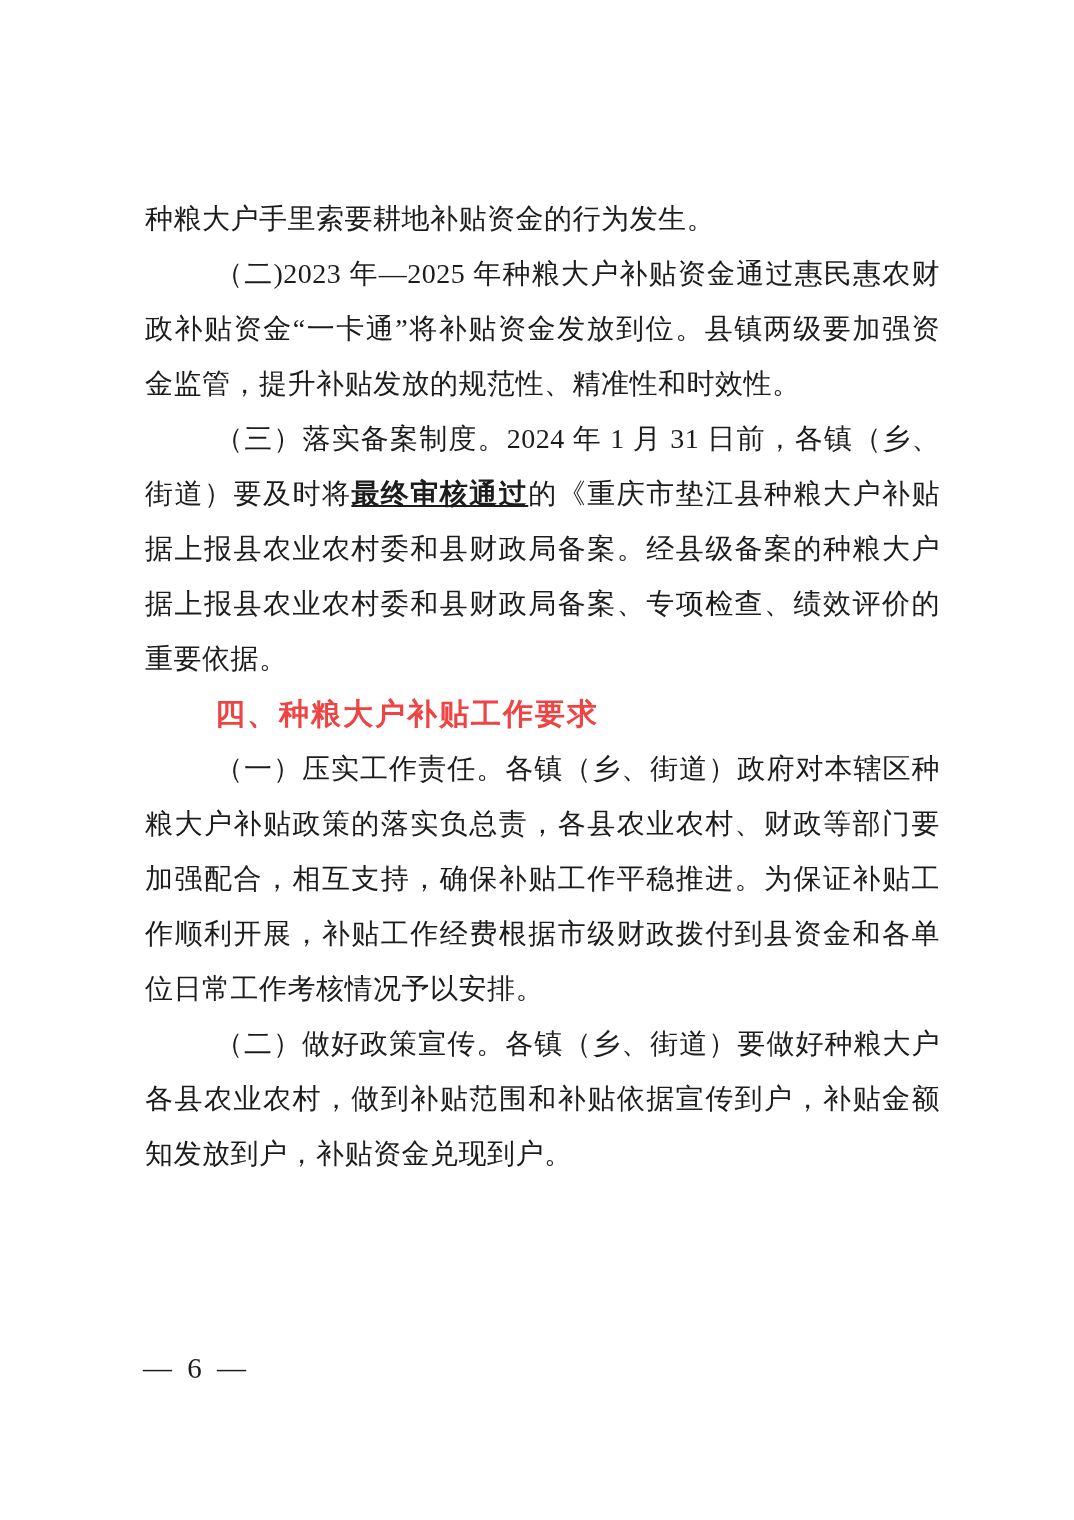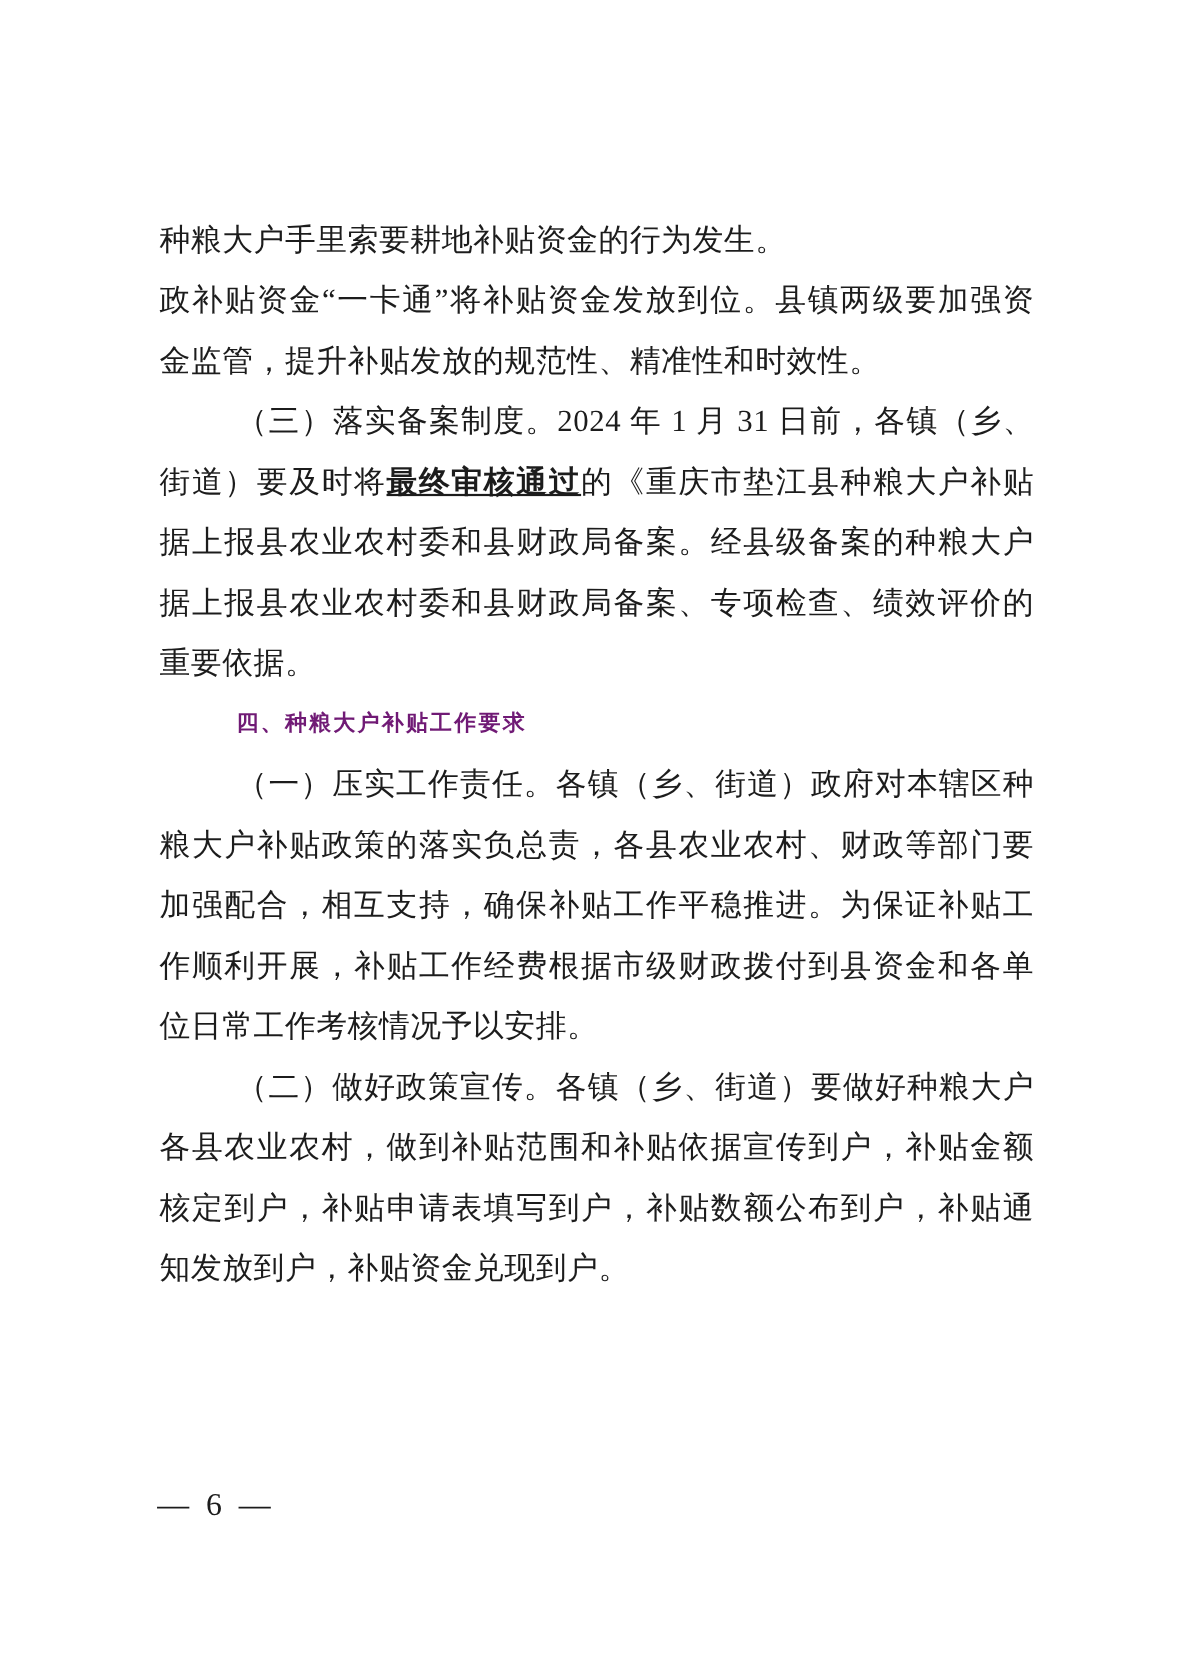--- a/index.html
+++ b/index.html
@@ -37,22 +37,22 @@
   .line.first {
     padding-left: 70px;
   }
   .line .bold {
     font-weight: 700;
     text-decoration: underline;
   }
   .heading {
     font-family: "Liberation Sans", sans-serif;
     font-weight: 700;
-    font-size: 20px;
-    color: #701a75;
+    font-size: 30px;
+    color: #ef4444;
     text-align: left;
     text-align-last: left;
     letter-spacing: 2px;
   }
   .footer {
     position: absolute;
     left: 143px;
     top: 1348px;
     font-size: 29px;
     line-height: 40px;
@@ -61,38 +61,38 @@
   }
 </style>
 </head>
 <body>
 
 <div class="page">
   <div class="body-text">
 
     <div class="line last">种粮大户手里索要耕地补贴资金的行为发生。</div>
 
+    <div class="line first">（二)2023 年—2025 年种粮大户补贴资金通过惠民惠农财</div>
     <div class="line">政补贴资金“一卡通”将补贴资金发放到位。县镇两级要加强资</div>
     <div class="line last">金监管，提升补贴发放的规范性、精准性和时效性。</div>
 
     <div class="line first">（三）落实备案制度。2024 年 1 月 31 日前，各镇（乡、</div>
     <div class="line"><span>街道）要及时将</span><span class="bold">最终审核通过</span><span>的《重庆市垫江县种粮大户补贴</span></div>
     <div class="line">据上报县农业农村委和县财政局备案。经县级备案的种粮大户</div>
     <div class="line">据上报县农业农村委和县财政局备案、专项检查、绩效评价的</div>
     <div class="line last">重要依据。</div>
 
     <div class="line first heading">四、种粮大户补贴工作要求</div>
 
     <div class="line first">（一）压实工作责任。各镇（乡、街道）政府对本辖区种</div>
     <div class="line">粮大户补贴政策的落实负总责，各县农业农村、财政等部门要</div>
     <div class="line">加强配合，相互支持，确保补贴工作平稳推进。为保证补贴工</div>
     <div class="line">作顺利开展，补贴工作经费根据市级财政拨付到县资金和各单</div>
     <div class="line last">位日常工作考核情况予以安排。</div>
 
     <div class="line first">（二）做好政策宣传。各镇（乡、街道）要做好种粮大户</div>
     <div class="line">各县农业农村，做到补贴范围和补贴依据宣传到户，补贴金额</div>
-    <div class="line">核定到户，补贴申请表填写到户，补贴数额公布到户，补贴通</div>
     <div class="line last">知发放到户，补贴资金兑现到户。</div>
 
   </div>
 
   <div class="footer">— 6 —</div>
 </div>
 
 </body></html>

